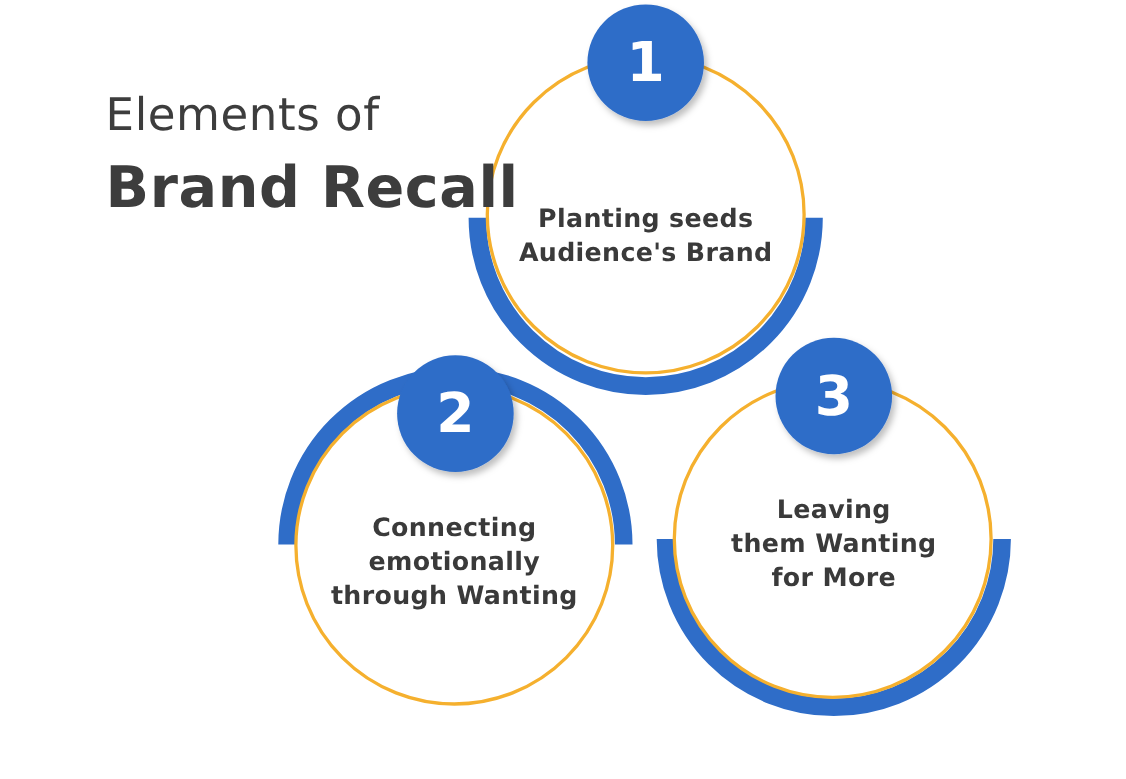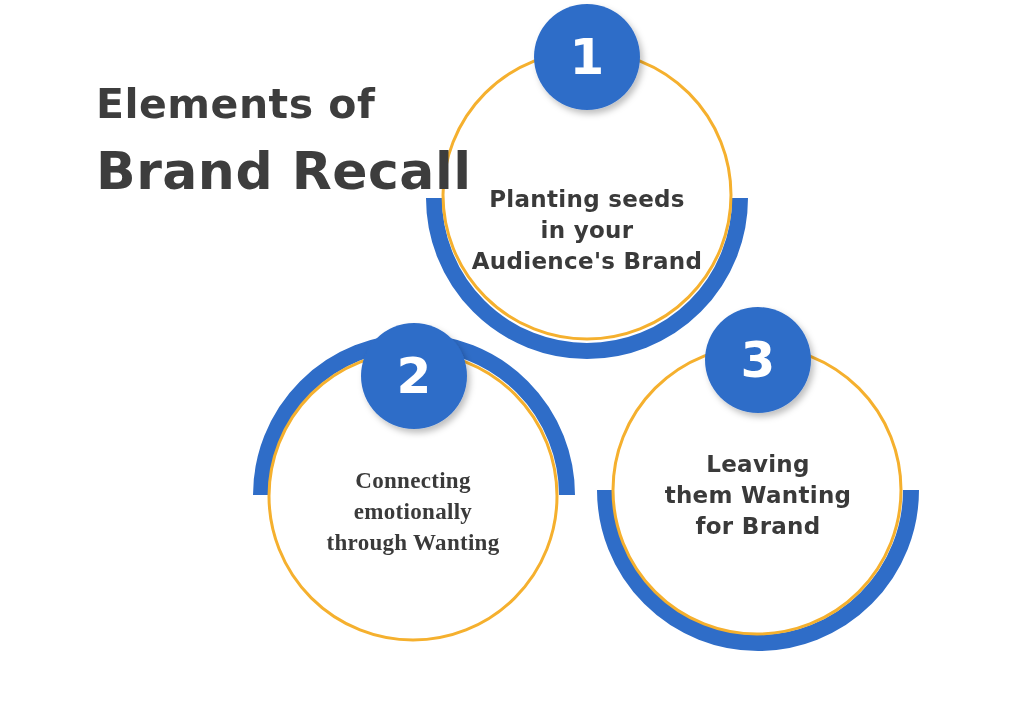--- a/index.html
+++ b/index.html
@@ -1,19 +1,19 @@
 <!DOCTYPE html>
 <html><head>
 <meta charset="utf-8">
 <style>
   html, body { margin: 0; padding: 0; background: #ffffff; }
   body { width: 1024px; height: 708px; position: relative; overflow: hidden; font-family: "DejaVu Sans", sans-serif; }
   #diagram { position: absolute; left: 0; top: 0; }
   .title { position: absolute; left: 96px; color: #3d3d3d; font-family: "DejaVu Sans", sans-serif; letter-spacing: 0.5px; }
-  .title-l1 { top: 80px; font-size: 41px; font-weight: bold; }
+  .title-l1 { top: 80px; font-size: 41px; font-weight: normal; }
   .title-l2 { top: 141px; font-size: 52px; font-weight: bold; }
   .label { position: absolute; width: 260px; text-align: center; color: #3a3a3a; font-weight: bold; font-size: 23px; line-height: 31px; font-family: "DejaVu Sans", sans-serif; letter-spacing: 0.3px; }
   .label span { display: block; }
   .num { position: absolute; width: 106px; height: 106px; display: flex; align-items: center; justify-content: center; color: #ffffff; font-weight: bold; font-size: 50px; font-family: "DejaVu Sans", sans-serif; }
 </style>
 </head>
 <body>
 
 <svg id="diagram" width="1024" height="708" viewBox="0 0 1024 708" xmlns="http://www.w3.org/2000/svg">
   <defs>
@@ -43,27 +43,26 @@
 
 <div class="title title-l1">Elements of</div>
 <div class="title title-l2">Brand Recall</div>
 
 <div class="num" style="left:534px; top:4px;">1</div>
 <div class="num" style="left:361px; top:323px;">2</div>
 <div class="num" style="left:705px; top:307px;">3</div>
 
 <div class="label" style="left:457px; top:160px;margin-top:24px;">
   <span>Planting seeds</span>
-  <span>in your</span>
   <span>Audience's Brand</span>
 </div>
 
-<div class="label" style="left:283px; top:465px;font-family:Liberation Serif, serif;">
+<div class="label" style="left:283px; top:465px;">
   <span>Connecting</span>
   <span>emotionally</span>
   <span>through Wanting</span>
 </div>
 
 <div class="label" style="left:628px; top:449px;">
   <span>Leaving</span>
   <span>them Wanting</span>
-  <span>for Brand</span>
+  <span>for More</span>
 </div>
 
 </body></html>

